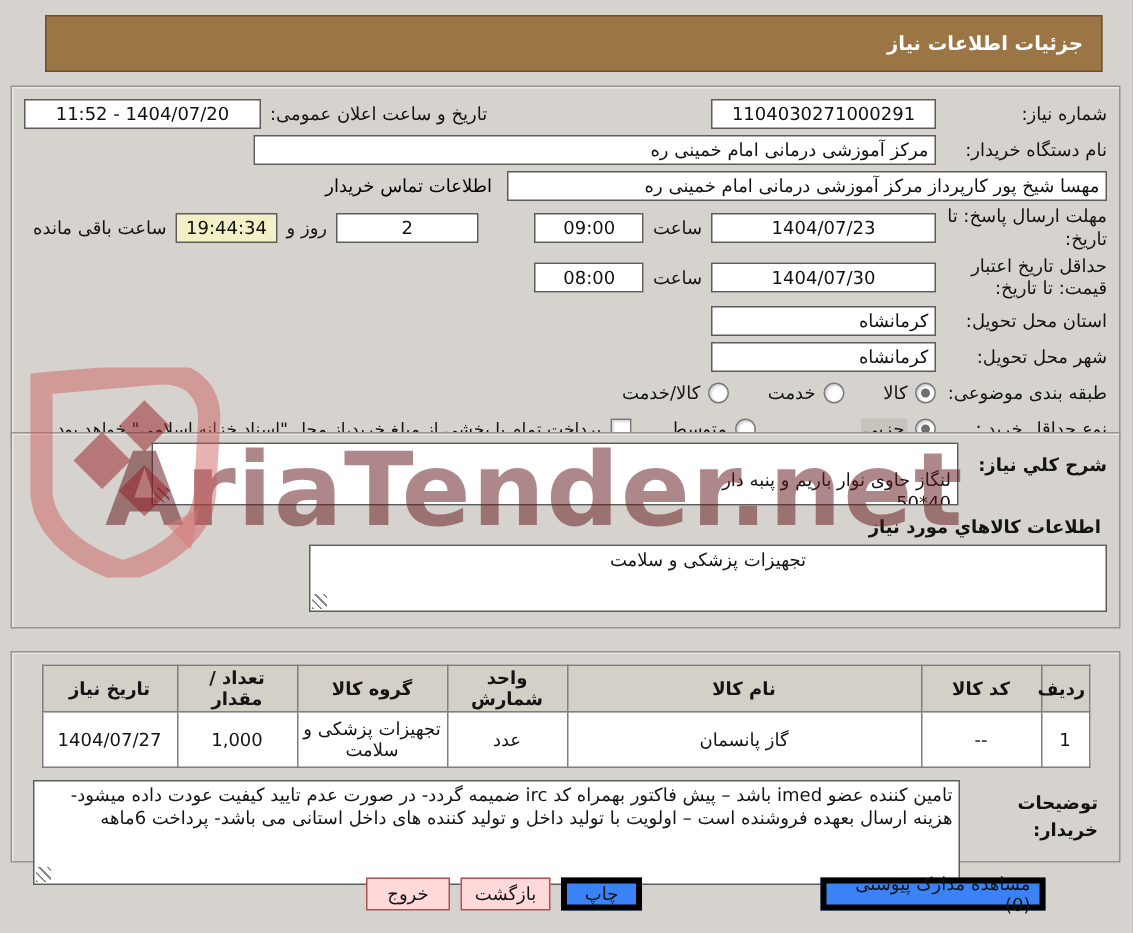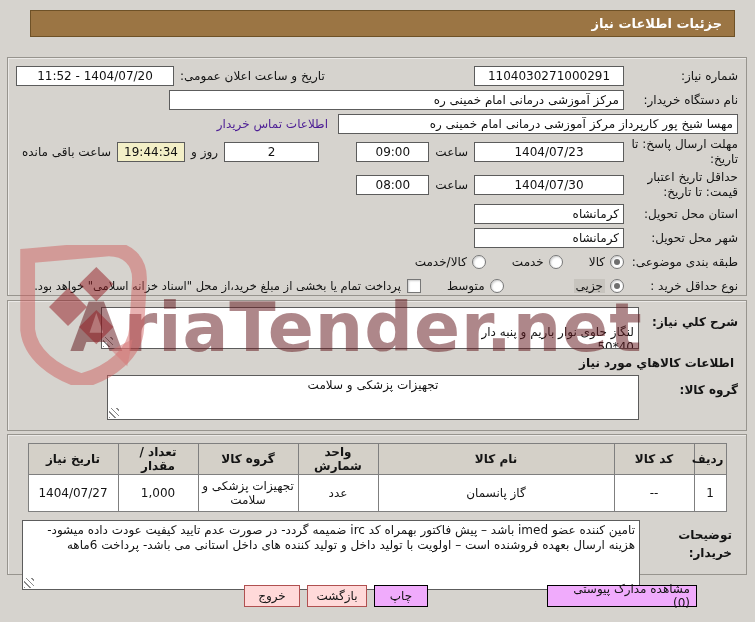--- a/index.html
+++ b/index.html
@@ -1,40 +1,40 @@
 <!DOCTYPE html>
 <html lang="fa" dir="rtl"><head>
 <meta charset="utf-8">
 <style>
   html,body{margin:0;padding:0;background:#b8b5b0;}
   .screen{position:relative;width:755px;height:622px;background:#d6d3ce;overflow:hidden;
           direction:rtl;font-family:"DejaVu Sans",sans-serif;font-size:12px;color:#141414;margin:0 auto;}
   
-  .titlebar{position:absolute;top:10px;right:20px;left:30px;height:27px;background:#9b7544;
+  .titlebar{position:absolute;top:10px;right:20px;left:30px;height:38px;background:#9b7544;
             border:1px solid #6e5127;color:#fff;font-weight:bold;font-size:13px;
             display:flex;align-items:center;padding:0 12px;box-sizing:border-box;}
   
   .panel{position:absolute;border:1px solid #97948e;box-shadow:inset 1px 1px 0 #ffffff80;box-sizing:border-box;background:#d6d3ce;}
   .p1{top:57px;right:8px;left:7px;height:239px;padding:7px 8px 4px;}
-  .p2{top:300px;right:8px;left:7px;height:131px;padding:4px 8px;}
+  .p2{top:288px;right:8px;left:7px;height:131px;padding:4px 8px;}
   .p3{top:434px;right:8px;left:7px;height:141px;padding:6px 6px;}
   .row{display:flex;align-items:center;min-height:22px;margin-bottom:2px;}
   .row.tall{min-height:30px;margin-bottom:3px;}
   .lbl{width:110px;flex:none;padding-left:4px;line-height:1.25;}
   .lbl.auto{width:auto;padding:0 6px 0 6px;}
   .b{font-weight:bold;}
   
   .tb{height:20px;border:1px solid #5c5c5c;background:#fff;color:#111;
       font-family:"DejaVu Sans",sans-serif;font-size:12px;padding:0 4px;box-sizing:border-box;direction:rtl;}
   .ctr{text-align:center;}
   .w150{width:150px;} .w155{width:158px;} .w73{width:73px;} .w95{width:95px;} .w68{width:68px;}
   .grow{width:455px;} .creator{width:400px;}
   .yellow{background:#f3efc7;}
   .leftgroup{margin-inline-start:auto;display:flex;align-items:center;}
-  .link{color:#4c1d95;margin-inline-start:10px;cursor:pointer;}
+  .link{color:#000000;margin-inline-start:10px;cursor:pointer;}
   
   .opt{display:flex;align-items:center;gap:5px;margin-inline-end:26px;}
   .radio{width:12px;height:12px;border-radius:50%;background:#fff;border:1px solid #777;
          box-shadow:inset 1px 1px 2px #00000033;flex:none;position:relative;}
   .radio.checked::after{content:"";position:absolute;inset:3px;border-radius:50%;background:#6f6f6f;}
   .chk{width:12px;height:12px;border:1px solid #777;background:#fff;flex:none;margin-inline-end:6px;
        box-shadow:inset 1px 1px 2px #00000033;}
   .hl{background:#c7c4be;padding:0 2px;margin-left:44px;}
   .note{font-size:11.5px;white-space:nowrap;}
   
@@ -49,21 +49,21 @@
   .lbl2{width:95px;flex:none;padding-left:4px;}
   
   table.items{border-collapse:collapse;table-layout:fixed;width:698px;margin:2px auto 8px;
               font-size:12px;background:#fff;}
   table.items th{background:#d4d0c8;font-weight:bold;border:1px solid #7f7f7f;height:26px;padding:1px 2px;}
   table.items td{border:1px solid #7f7f7f;height:34px;text-align:center;padding:1px 3px;line-height:1.2;}
   
   .btnrow{position:absolute;top:585px;right:58px;left:0;display:flex;align-items:center;gap:7px;}
   .btn{height:22px;display:flex;align-items:center;justify-content:center;box-sizing:border-box;
        font-family:"DejaVu Sans",sans-serif;font-size:12px;cursor:pointer;padding:0 6px;}
-  .btn-green{background:#f0abfc;border:1px solid #000000;}
+  .btn-green{background:#3b82f6;border:4px solid #000000;}
   .btn-pink{background:#ffd9d9;border:1px solid #b05050;}
   .w-respond{width:97px;} .w-docs{width:150px;margin-left:112px;} .w-print{width:54px;}
   .w-back{width:60px;} .w-exit{width:56px;}
   
   .wm-text{position:absolute;top:288px;left:70px;right:45px;z-index:5;pointer-events:none;
            direction:ltr;font-weight:bold;font-size:68px;letter-spacing:1px;
            color:rgba(100,24,30,0.52);font-family:"DejaVu Sans",sans-serif;}
   .wm-logo{position:absolute;top:245px;left:14px;z-index:5;pointer-events:none;}
 </style>
 </head>
@@ -159,21 +159,20 @@
     <div class="row" style="align-items:flex-start;margin-top:2px;">
       <span class="lbl2 b" style="padding-top:8px;">شرح کلي نیاز:</span>
       <div class="tbox desc-box">
         <span>لنگاز حاوی نوار باریم و پنبه دار
 40*50</span>
         <span class="grip"></span>
       </div>
     </div>
     <div class="sec-h">اطلاعات کالاهاي مورد نیاز</div>
     <div class="row" style="align-items:flex-start;">
-      <span class="lbl2 b" style="padding-top:8px;">گروه کالا:</span>
       <div class="tbox group-box">
         <span>تجهیزات پزشکی و سلامت</span>
         <span class="grip"></span>
       </div>
     </div>
   </div>
 
   <div class="panel p3">
     <table class="items">
       <colgroup>

